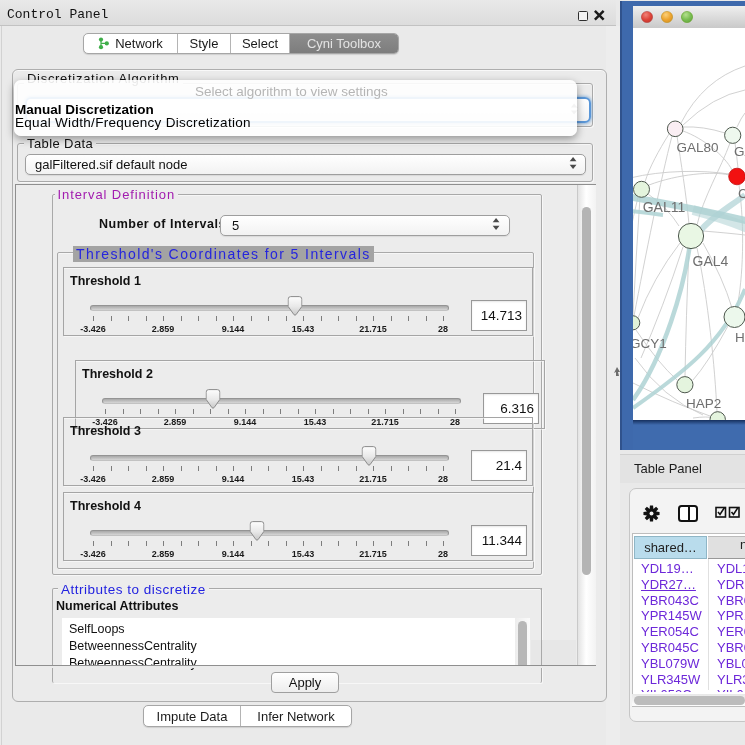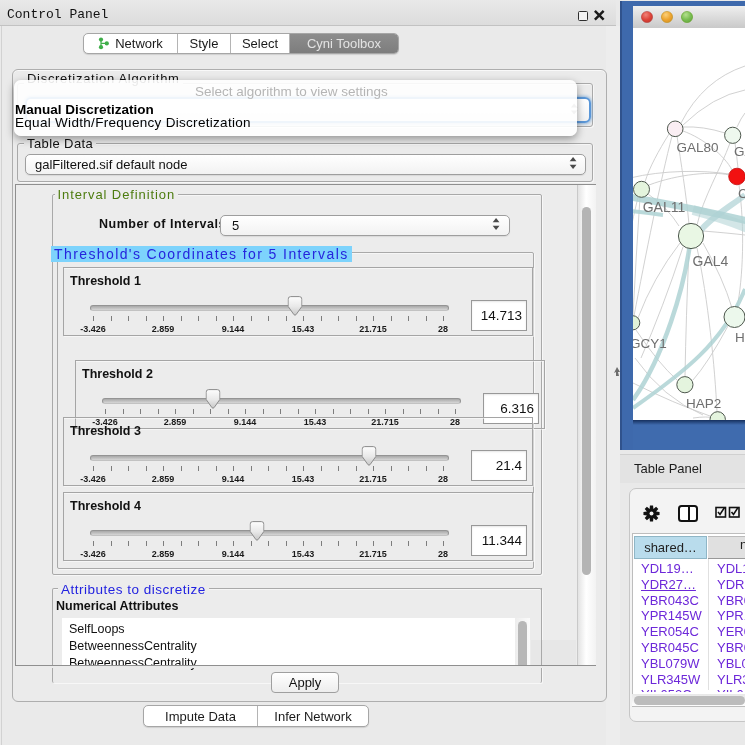--- a/index.html
+++ b/index.html
@@ -72,28 +72,28 @@
     <span style="margin-left:9px;">galFiltered.sif default node</span>
   </div>
 <div class="updn" style="left:569px;top:156px;transform:scale(0.85);"></div>
 
 <div class="abs" style="left:15px;top:184px;width:581px;height:482px;border:1px solid #8f8f8f;background:#ececec;box-sizing:border-box;"></div>
 
 <div class="abs" style="left:577px;top:185px;width:18px;height:480px;background:linear-gradient(90deg,#e3e3e3,#ffffff 45%,#f2f2f2);border-left:1px solid #c9c9c9;"></div>
 <div class="abs" style="left:582px;top:207px;width:9px;height:368px;background:#b4b4b4;border-radius:5px;"></div>
 
 <div class="gb" style="left:52px;top:194px;width:490px;height:381px;border-radius:2px;box-sizing:border-box;"></div>
-<div class="gbt" style="left:54.5px;top:187px;background:#ececec;color:#4d7c0f;letter-spacing:0.9px;">Interval Definition</div>
+<div class="gbt" style="left:54.5px;top:187px;background:#ececec;color:#a21caf;letter-spacing:0.9px;">Interval Definition</div>
 <div class="abs" style="left:99px;top:217px;font-size:12.5px;font-weight:bold;color:#111;letter-spacing:0.5px;">Number of Intervals</div>
 <div class="combo" style="left:220px;top:215px;width:288px;height:19px;">
     <span style="margin-left:11px;">5</span>
   </div>
 <div class="updn" style="left:492px;top:217px;transform:scale(0.85);"></div>
 <div class="gb" style="left:57px;top:252px;width:477px;height:317px;border-radius:2px;box-sizing:border-box;"></div>
-<div class="gbt" style="left:51px;top:245.5px;background:#7dd3fc;color:#2525dd;font-size:14px;letter-spacing:1.4px;text-align:center;">Threshold's Coordinates for 5 Intervals</div>
+<div class="gbt" style="left:73px;top:245.5px;background:#a3a3a3;color:#2525dd;font-size:14px;letter-spacing:1.4px;text-align:center;">Threshold's Coordinates for 5 Intervals</div>
 <div class="tpanel" style="top:267px;">
     <div class="tlabel">Threshold 1</div>
     <div class="track"></div>
     <div class="tick" style="left:29px;"></div>
     <div class="tick" style="left:46.5px;"></div>
     <div class="tick" style="left:64px;"></div>
     <div class="tick" style="left:81.5px;"></div>
     <div class="tick" style="left:99px;"></div>
     <div class="tick" style="left:116.5px;"></div>
     <div class="tick" style="left:134px;"></div>
@@ -266,21 +266,21 @@
 <div class="abs" style="left:515px;top:618px;width:15px;height:48px;background:linear-gradient(90deg,#ededed,#fbfbfb);"></div>
 <div class="abs" style="left:518px;top:621px;width:9px;height:45px;background:#b7b7b7;border-radius:4.5px 4.5px 0 0;"></div>
 <div class="abs" style="left:531px;top:640px;width:45px;height:26px;background:#e7e7e7;"></div>
 <div class="abs" style="left:541px;top:588px;width:1px;height:78px;background:#a9a9a9;"></div>
 
 <div class="abs" style="left:16px;top:666px;width:579px;height:2px;background:#ebebeb;"></div>
 <div class="abs" style="left:15px;top:665px;width:581px;height:1px;background:#8f8f8f;"></div>
 
 <div class="abs" style="left:271px;top:672px;width:66px;height:19px;background:linear-gradient(#ffffff,#ededed);border:1px solid #9f9f9f;border-radius:4px;font-size:13px;color:#111;text-align:center;line-height:19px;">Apply</div>
 <div class="seg abs" style="left:143px;top:705px;height:20px;">
- <div style="width:114px;">Impute Data</div>
+ <div style="width:97px;">Impute Data</div>
  <div style="width:110px;">Infer Network</div>
 </div>
 
 <div class="abs" style="left:620px;top:1px;width:125px;height:449px;background:#3e69ac;border-left:2px solid #30528c;box-sizing:border-box;"></div>
 
 <div class="abs" style="left:633px;top:6px;width:112px;height:22px;background:linear-gradient(#efefef,#c9c9c9);border-bottom:1px solid #9a9a9a;"></div>
 <svg class="abs" style="left:639px;top:10px;" width="56" height="14" viewBox="0 0 56 14">
  <defs>
   <radialGradient id="rl" cx="0.4" cy="0.3" r="0.9">
         <stop offset="0" stop-color="#f08379"></stop>

